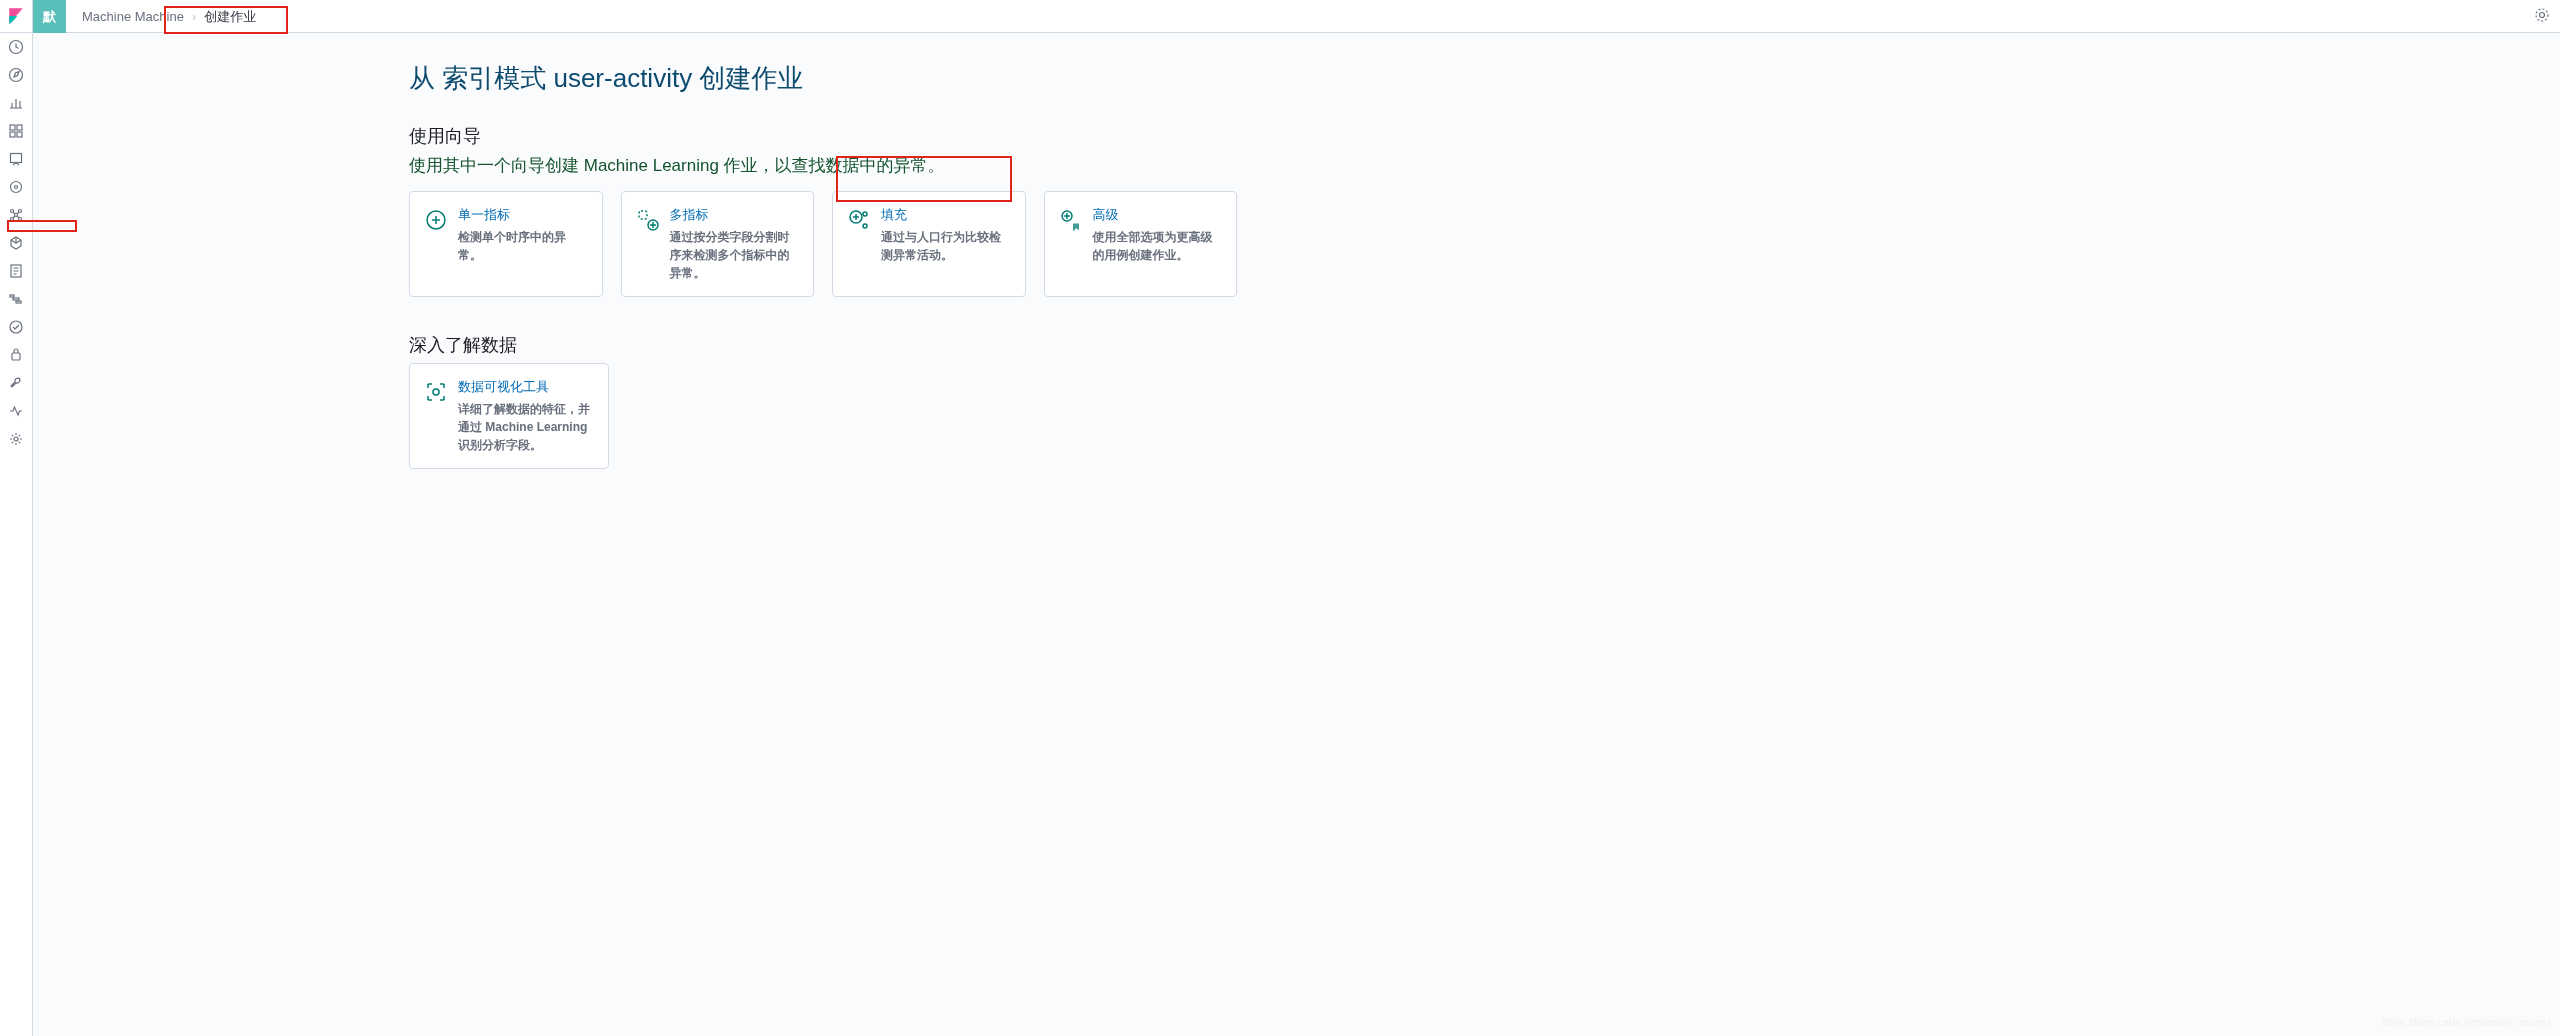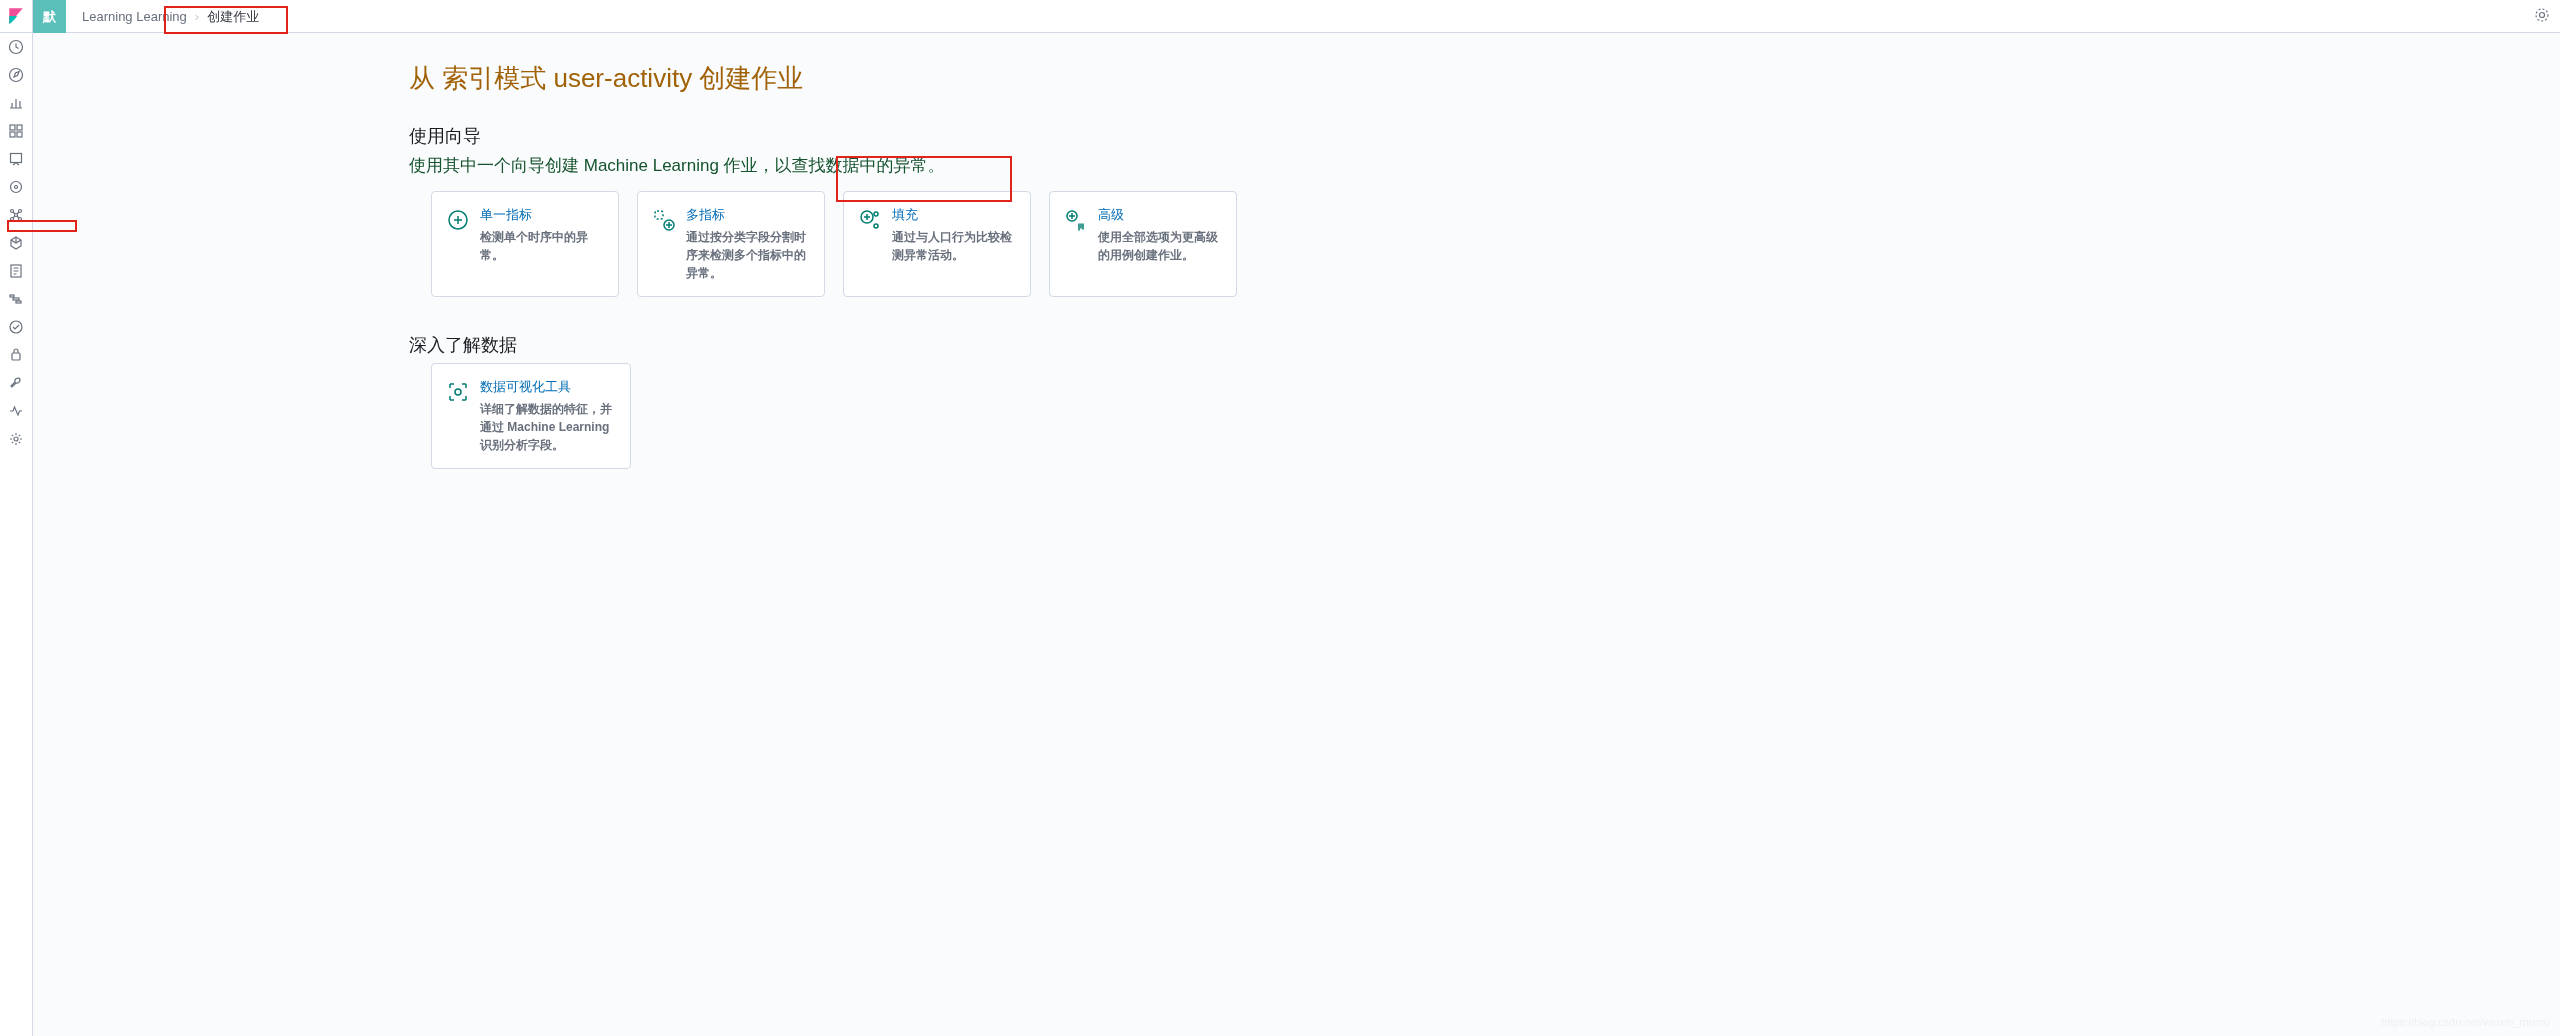--- a/index.html
+++ b/index.html
@@ -90,42 +90,41 @@
       background: #fafbfd;
     }
     .content {
       max-width: 860px;
       margin: 0 auto 0 360px;
       padding: 28px 16px;
     }
     .page-title {
       font-size: 26px;
       font-weight: 400;
-      color: #a16207;
+      color: #0c4a6e;
       margin-bottom: 28px;
     }
     .section-title {
       font-size: 18px;
       font-weight: 500;
       color: #1a1c21;
       margin-bottom: 6px;
     }
     .section-sub {
       font-size: 17px;
       color: #14532d;
       margin-bottom: 14px;
     }
     
     
     .card-grid {
       display: flex;
       gap: 18px;
       margin-bottom: 36px;
       flex-wrap: wrap;
-      margin-left: 22px;
     }
     .card {
       flex: 1;
       min-width: 180px;
       max-width: 200px;
       background: #fff;
       border: 1px solid #d3dae6;
       border-radius: 4px;
       padding: 14px 14px 14px 14px;
       display: flex;
@@ -279,21 +278,21 @@
         </svg>
     </div>
   </div>
 
   <div class="main">
     <div class="header">
       <div class="space-badge">
         <span>默</span>
       </div>
       <div class="breadcrumbs">
-        <span class="crumb link">Learning Learning</span>
+        <span class="crumb link">Machine Machine</span>
         <span class="crumb-sep">›</span>
         <span class="crumb current">创建作业</span>
       </div>
       <div class="header-right">
         <span>
           <svg viewBox="0 0 16 16" width="16" height="16" fill="none" stroke="currentColor" stroke-width="1.2">
               <circle cx="8" cy="8" r="6" stroke-dasharray="2 2"></circle>
               <circle cx="8" cy="8" r="2.5"></circle>
             </svg>
         </span>

